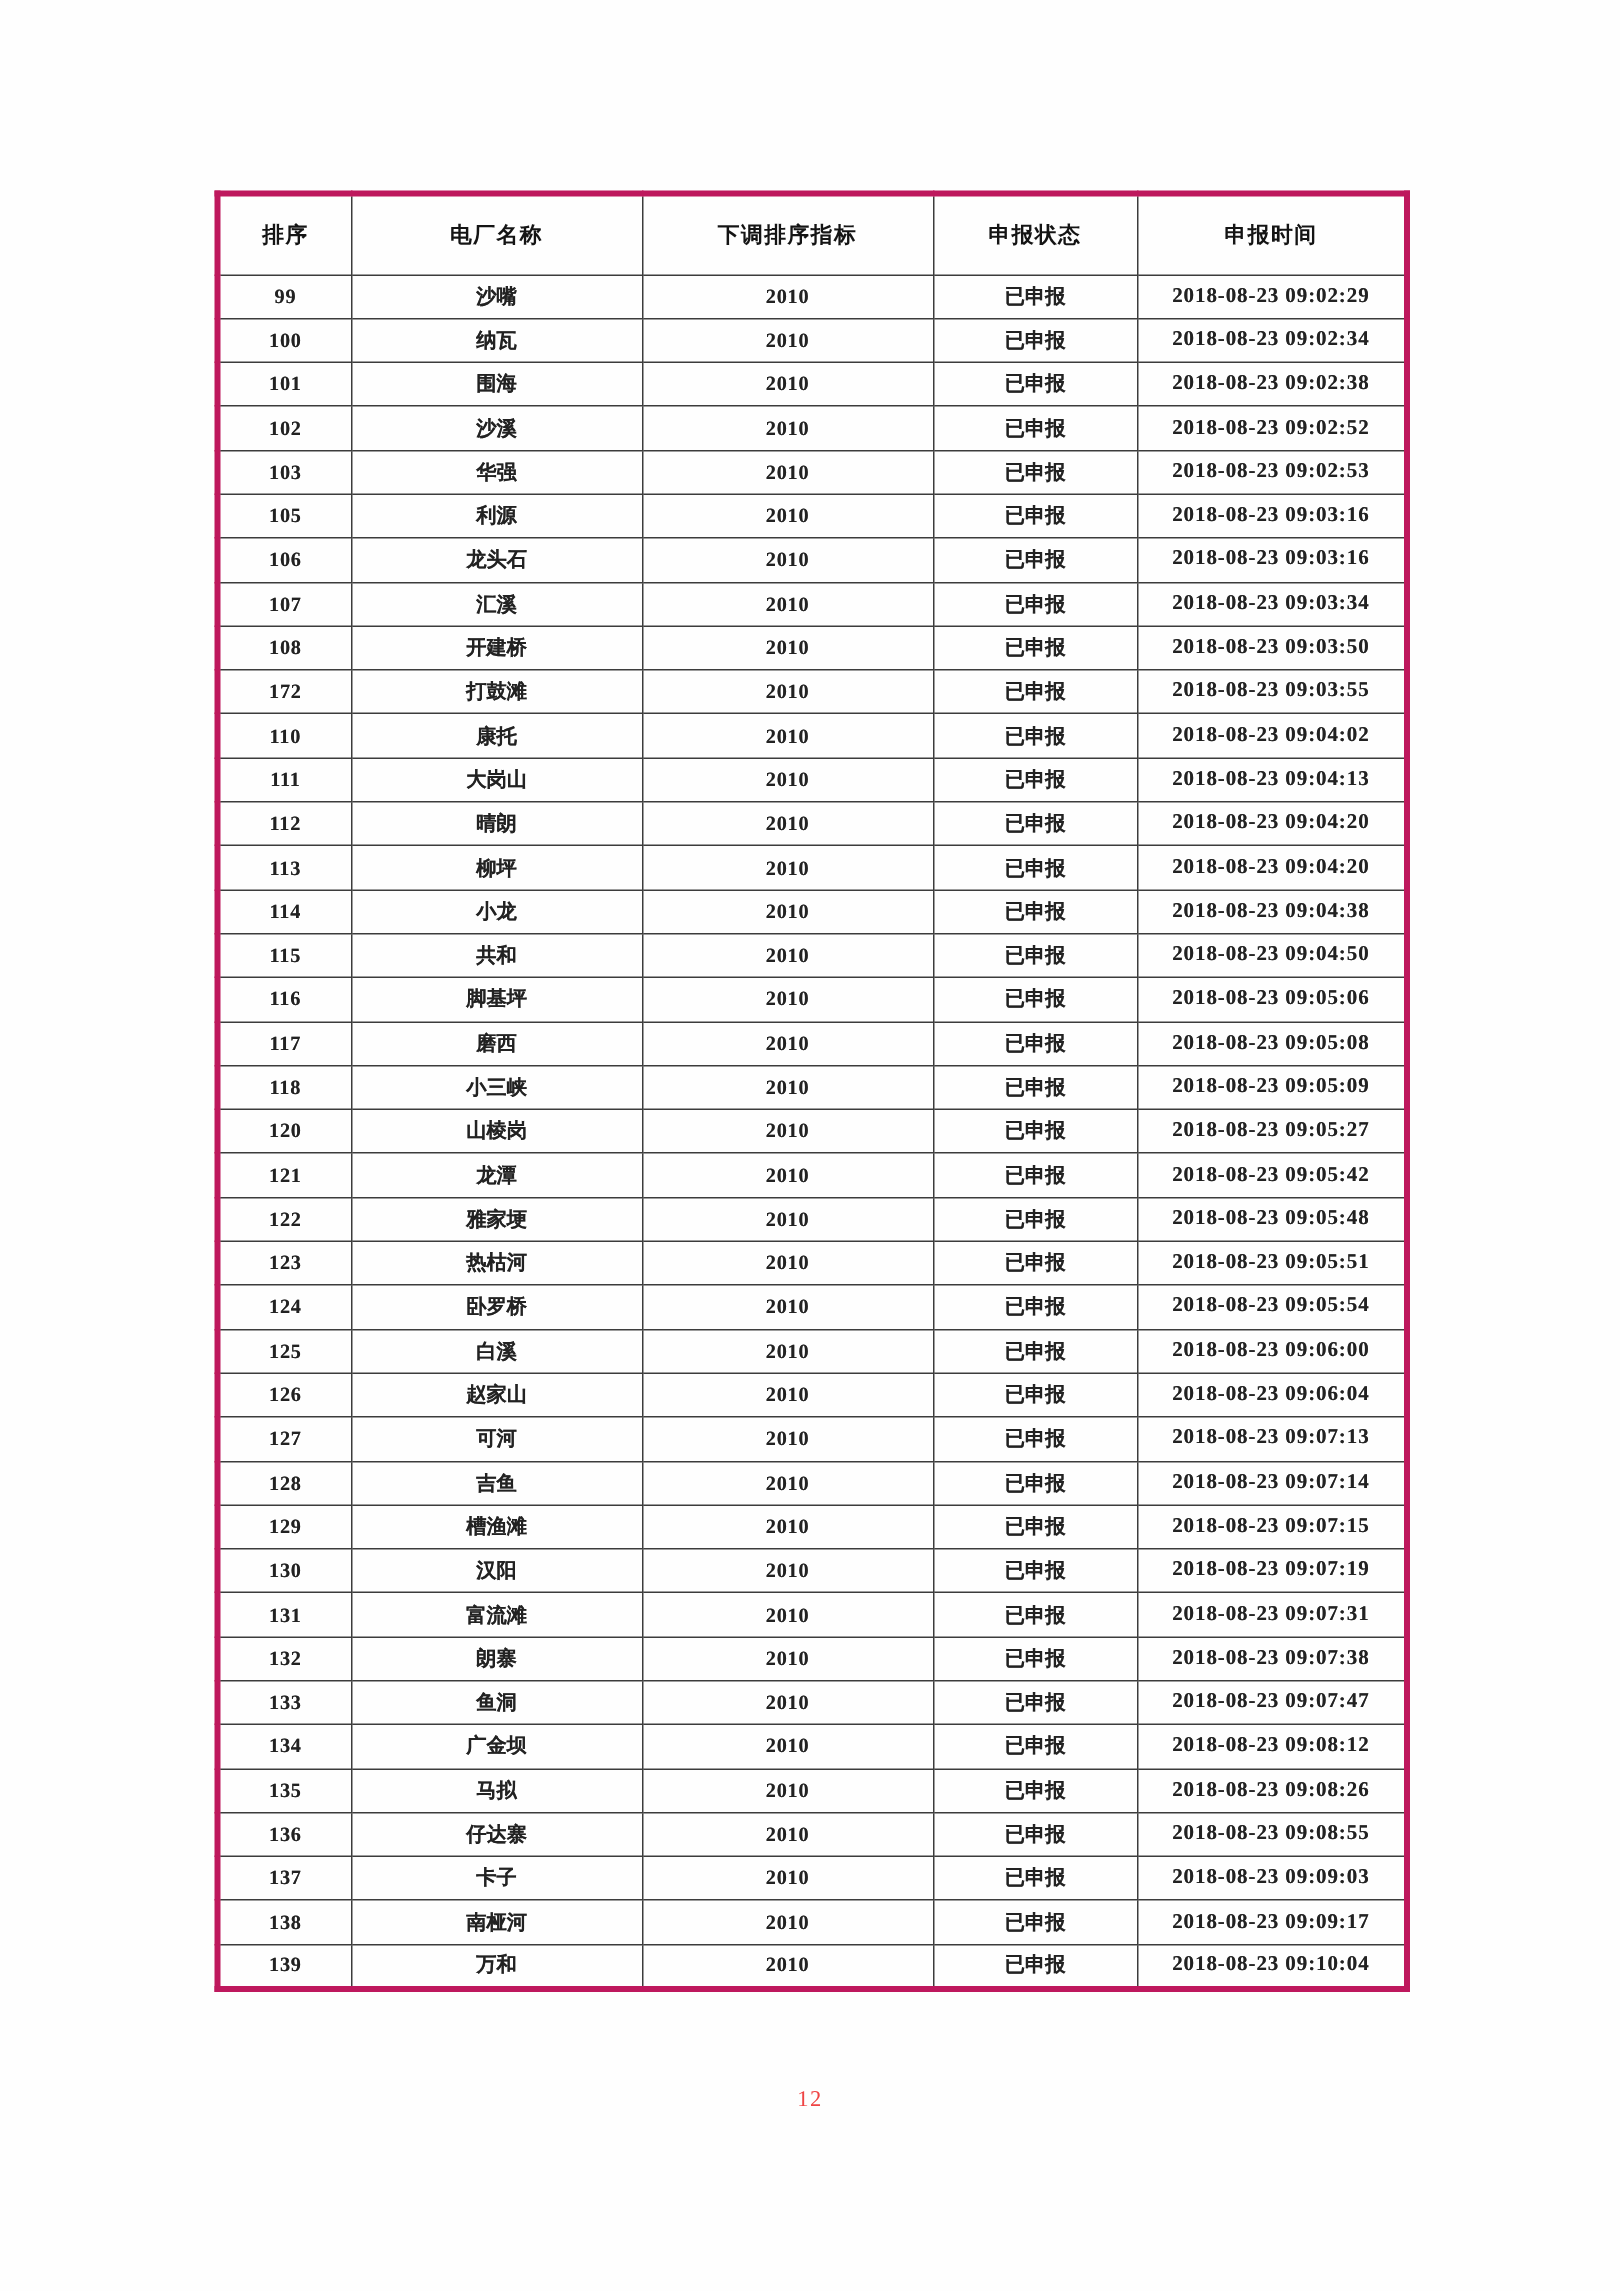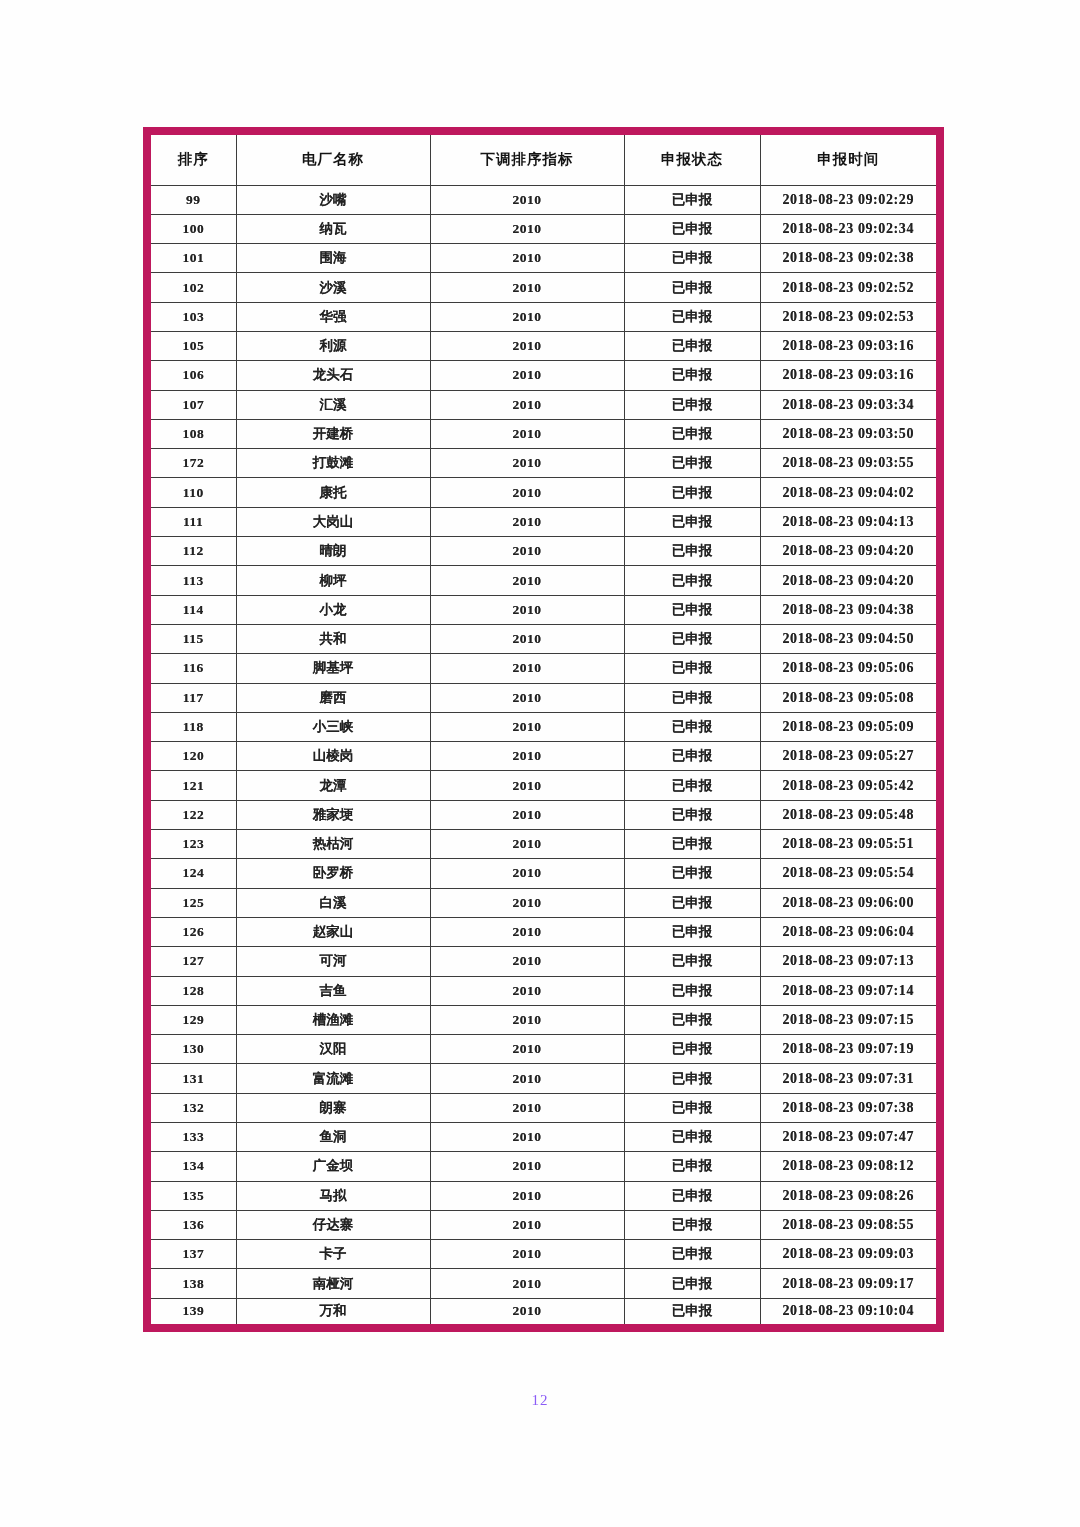--- a/index.html
+++ b/index.html
@@ -7,21 +7,21 @@
     width:1080px;height:1527px;position:relative;
     background:#ffffff;
     font-family:"Liberation Serif","DejaVu Serif",serif;
     color:#1c1c1c;
     -webkit-font-smoothing:antialiased;
   }
   .sheet{position:absolute;inset:0;background:#fefefe;}
   table.report{
     position:absolute;left:143px;top:127px;width:793px;
     border-collapse:collapse;table-layout:fixed;
-    border:8px solid #be185d;
+    border:4px solid #be185d;
   }
   th,td{
     border:1px solid #3c3c3c;
     text-align:center;vertical-align:middle;
     padding:0;overflow:hidden;white-space:nowrap;
   }
   thead tr{height:54px;}
   thead th{
     font-family:"Liberation Sans","DejaVu Sans",sans-serif;
     font-weight:bold;font-size:14.5px;color:#141414;
@@ -29,21 +29,21 @@
   }
   tbody tr{height:29.3px;font-weight:bold;}
   tbody td{
     font-size:13.5px;color:#222;
     text-shadow:0 0 .4px rgba(0,0,0,.55);
   }
   td.cell-time{font-size:14px;letter-spacing:.6px;margin-top:40px;}
   td.cell-rank,td.cell-indicator{letter-spacing:.5px;}
   .pagenum{
     position:absolute;top:1392px;left:0;width:100%;
-    text-align:center;font-size:15px;color:#8b5cf6;
+    text-align:center;font-size:15px;color:#ef4444;
     letter-spacing:1px;
   }
 </style>
 </head>
 <body>
 
 <div class="sheet">
 
   <table class="report">
     <colgroup>

